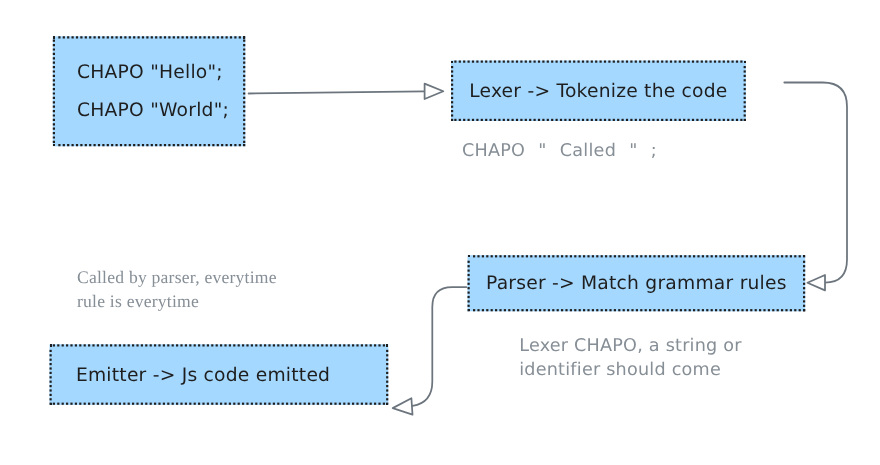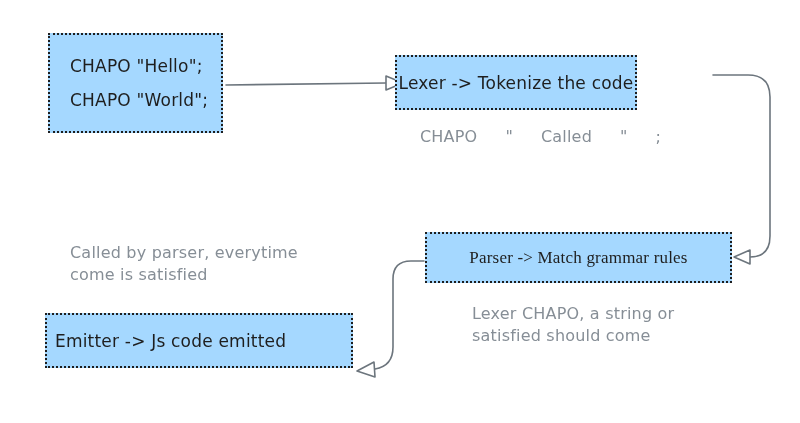--- a/index.html
+++ b/index.html
@@ -36,39 +36,39 @@
   }
   .box.centered { justify-content: center; }
   .box-source {
     left: 48px; top: 33px; width: 175px; height: 100px;
     flex-direction: column;
     align-items: flex-start;
     justify-content: center;
     padding-left: 20px;
   }
   .box-source .box-line { line-height: 34px; white-space: nowrap; }
-  .box-lexer   { left: 395px; top: 55px;  width: 242px; height: 55px; }
-  .box-parser  { left: 425px; top: 232px; width: 307px; height: 51px; font-family: Liberation Serif, serif; }
-  .box-emitter { left: 45px;  top: 313px; width: 308px; height: 55px; padding-left: 8px; }
+  .box-lexer   { left: 410px; top: 55px;  width: 268px; height: 55px; }
+  .box-parser  { left: 425px; top: 232px; width: 307px; height: 51px; }
+  .box-emitter { left: 45px;  top: 313px; width: 308px; height: 55px; padding-left: 22px; }
   .note {
     position: absolute;
     color: var(--note-text, #868e96);
     font-size: 16px;
     line-height: 22px;
     letter-spacing: 0.2px;
     white-space: nowrap;
   }
   .note-tokens {
     left: 420px; top: 126px;
     display: flex;
     align-items: flex-start;
-    gap: 28px;
+    gap: 12px;
   }
   .note-parser  { left: 472px; top: 303px; }
-  .note-emitter { left: 70px;  top: 242px; }
+  .note-emitter { left: 70px;  top: 242px; font-family: Liberation Serif, serif; }
 </style>
 </head>
 <body>
 
 <div class="canvas">
 
   <svg class="arrows-layer" viewBox="0 0 800 423" xmlns="http://www.w3.org/2000/svg">
     <g stroke="#6c757d" stroke-width="1.6" fill="none" stroke-linejoin="round" stroke-linecap="round">
 
       <g>
@@ -104,25 +104,25 @@
     <span>"</span>
     <span>;</span>
   </div>
 
   <div class="box box-parser centered">
     <span>Parser -&gt; Match grammar rules</span>
   </div>
 
   <div class="note note-parser">
     <div>Lexer CHAPO, a string or</div>
-    <div>satisfied should come</div>
+    <div>identifier should come</div>
   </div>
 
   <div class="note note-emitter">
     <div>Called by parser, everytime</div>
-    <div>come is satisfied</div>
+    <div>rule is everytime</div>
   </div>
 
   <div class="box box-emitter">
     <span>Emitter -&gt; Js code emitted</span>
   </div>
 
 </div>
 
 </body></html>

